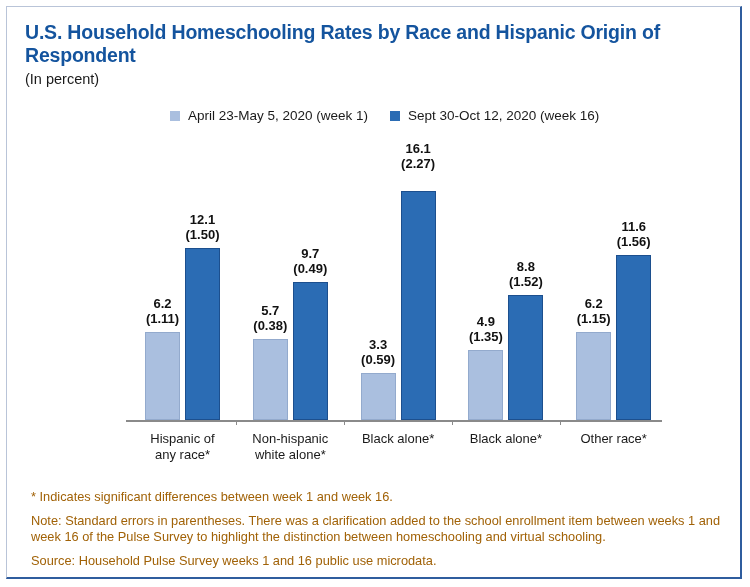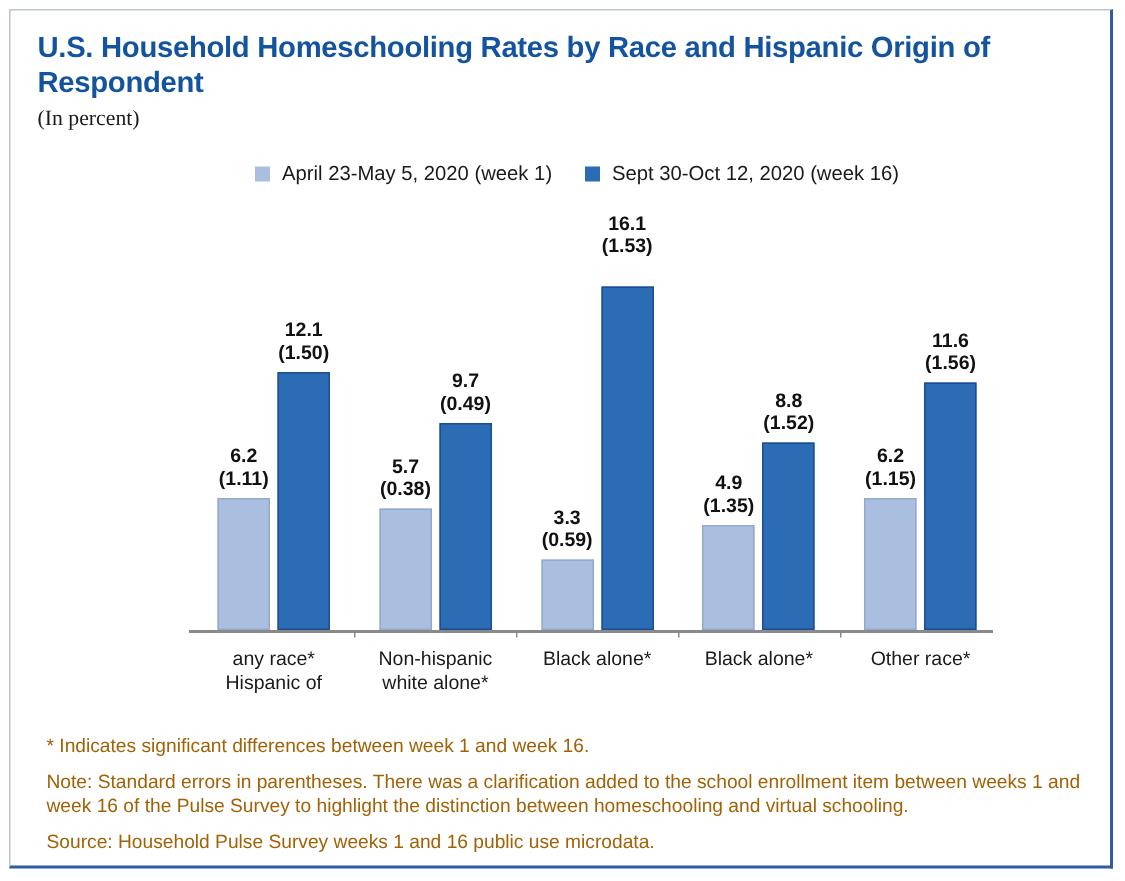--- a/index.html
+++ b/index.html
@@ -41,21 +41,20 @@
     line-height: 23px;
     letter-spacing: -0.2px;
     margin: 0;
     font-family: "Liberation Sans", sans-serif;
   }
   #chart-subtitle {
     color: #1a1a1a;
     font-size: 14.5px;
     line-height: 18px;
     margin: 3px 0 0 0;
-    font-family: Liberation Serif, serif;
   }
 
   
   #legend {
     position: absolute;
     top: 102px;
     left: 18px;
     width: 700px;
     height: 22px;
   }
@@ -176,22 +175,22 @@
       <div class="bar-label" style="left: 120.5px; top: 288.96px;">
         <div>6.2</div>
         <div>(1.11)</div>
       </div>
       <div class="bar dark" style="left: 178px; top: 241.18px; height: 171.82px;"></div>
       <div class="bar-label" style="left: 160.5px; top: 205.18px; text-align: center;">
         <div>12.1</div>
         <div>(1.50)</div>
       </div>
       <div class="cat-label" style="left: 110.5px;">
+        <div>Hispanic of</div>
         <div>any race*</div>
-        <div>Hispanic of</div>
       </div>
       <div class="bar light" style="left: 245.8px; top: 332.06px; height: 80.94px;"></div>
       <div class="bar-label" style="left: 228.3px; top: 296.06px;">
         <div>5.7</div>
         <div>(0.38)</div>
       </div>
       <div class="bar dark" style="left: 285.8px; top: 275.26px; height: 137.74px;"></div>
       <div class="bar-label" style="left: 268.3px; top: 239.26px;">
         <div>9.7</div>
         <div>(0.49)</div>
@@ -202,21 +201,21 @@
         <div>white alone*</div>
       </div>
       <div class="bar light" style="left: 353.6px; top: 366.14px; height: 46.86px;"></div>
       <div class="bar-label" style="left: 336.1px; top: 330.14px;">
         <div>3.3</div>
         <div>(0.59)</div>
       </div>
       <div class="bar dark" style="left: 393.6px; top: 184.38px; height: 228.62px;"></div>
       <div class="bar-label" style="left: 376.1px; top: 134px;">
         <div>16.1</div>
-        <div>(1.53)</div>
+        <div>(2.27)</div>
       </div>
       <div class="tick" style="left: 337.2px;"></div>
       <div class="cat-label" style="left: 326.1px;">
         <div>Black alone*</div>
       </div>
       <div class="bar light" style="left: 461.4px; top: 343.42px; height: 69.58px;"></div>
       <div class="bar-label" style="left: 443.9px; top: 307.42px;">
         <div>4.9</div>
         <div>(1.35)</div>
       </div>

